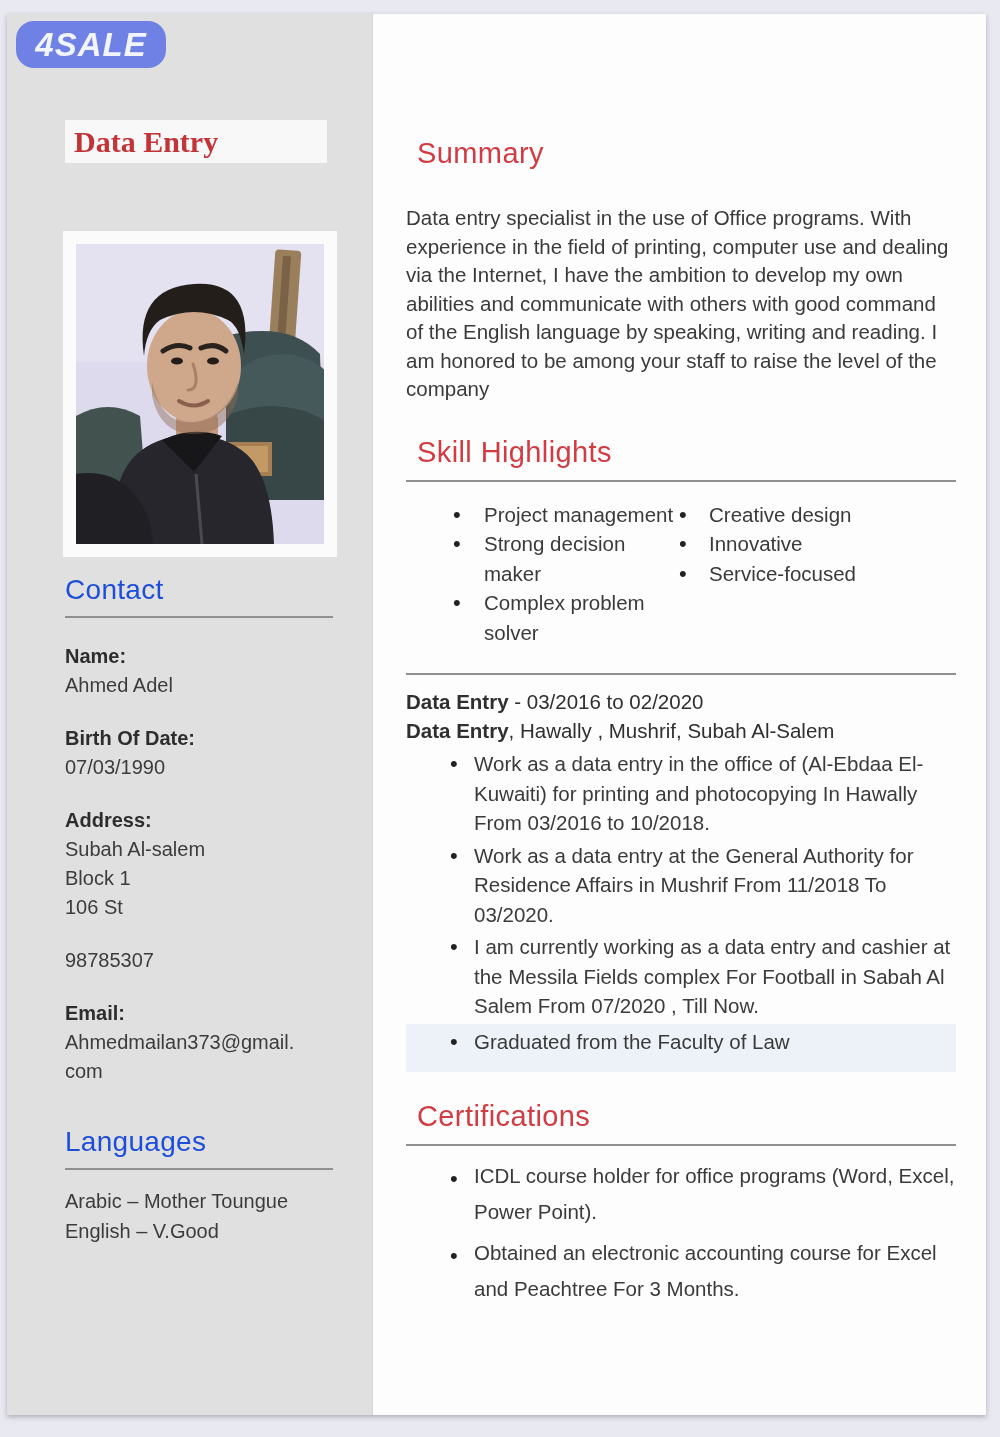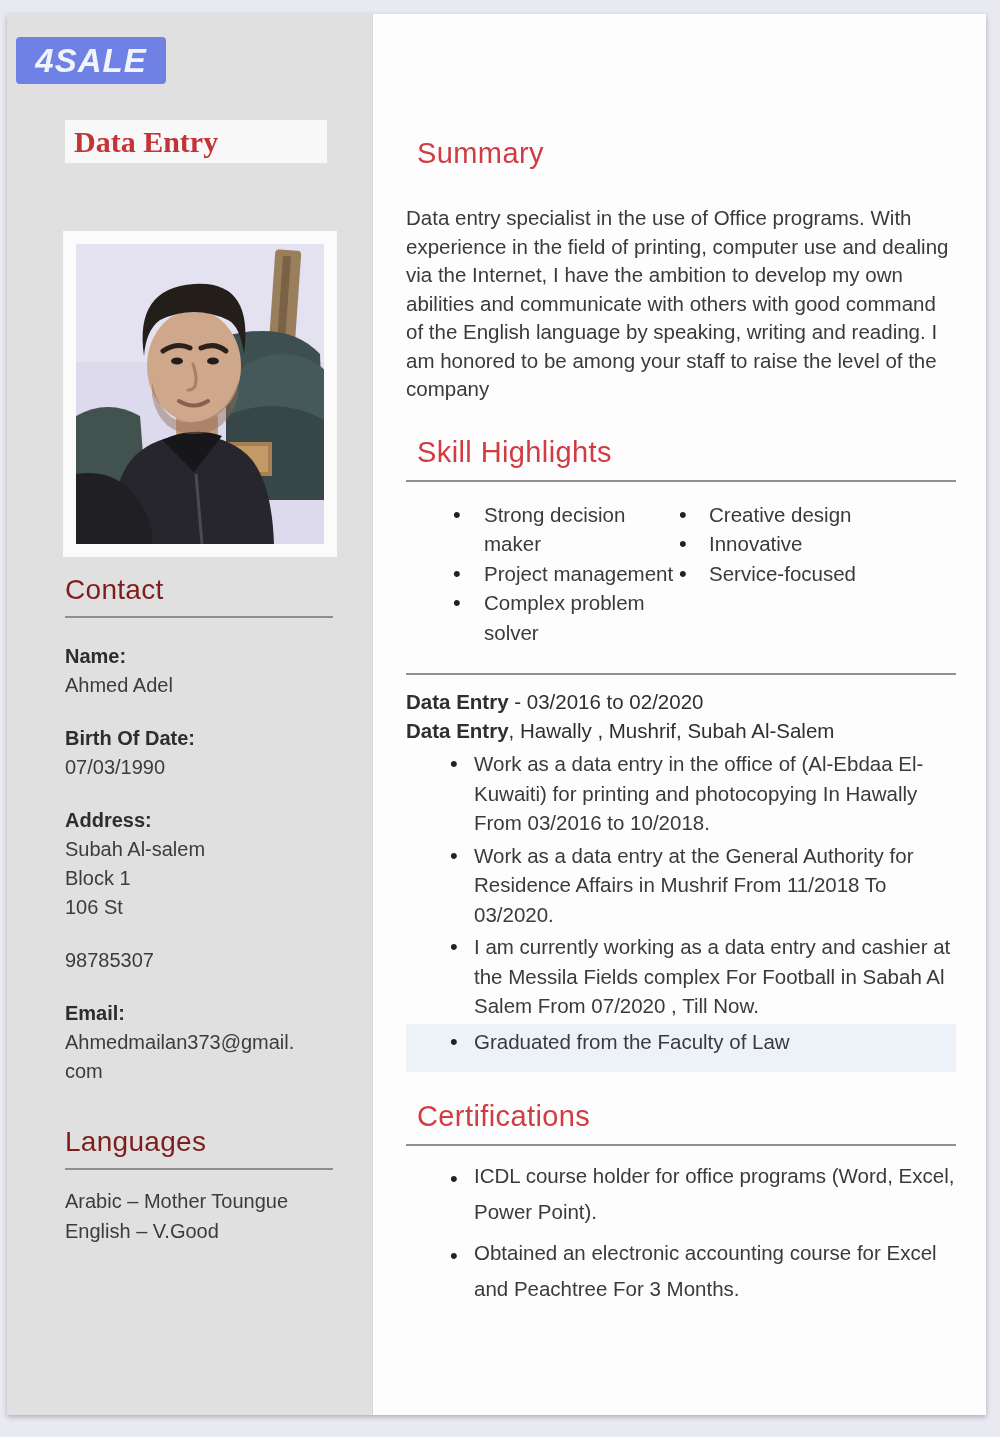--- a/index.html
+++ b/index.html
@@ -21,21 +21,21 @@
     font-family:"Liberation Serif", serif; font-weight:700; font-size:30px; color:#c23438;
   }
   .photo-frame{
     position:absolute; left:56px; top:217px; width:274px; height:326px;
     background:#fbfbfb; padding:13px; box-sizing:border-box;
   }
   .photo-frame svg{ display:block; width:248px; height:300px; }
   .side-section{ position:absolute; left:58px; width:292px; }
   .contact{ top:560px; }
   .languages{ top:1112px; }
-  .side-heading{ font-size:28px; font-weight:400; color:#7f1d1d; margin:0; letter-spacing:.3px; }
+  .side-heading{ font-size:28px; font-weight:400; color:#1d4ed8; margin:0; letter-spacing:.3px; }
   .side-rule{ border:none; border-bottom:2px solid #8f8f8f; margin:10px 0 0; width:268px; }
   .group{ margin-top:24px; font-size:20px; line-height:29px; }
   .group .label{ font-weight:700; color:#2d2d2d; }
   .group .value{ color:#3c3c3c; }
   .email-wrap{ max-width:237px; word-break:break-all; }
   .lang-items{ margin-top:16px; font-size:20px; line-height:30px; color:#3c3c3c; }
   
   .main{ flex:1; padding:112px 30px 0 33px; box-sizing:border-box; background:#fdfdfe; }
   .main h2{ font-size:29px; font-weight:400; color:#d13c42; margin:11px; letter-spacing:.4px; }
   .main-rule{ border:none; border-bottom:2px solid #909090; margin:9px 0 0; width:100%; }
@@ -61,22 +61,22 @@
     font-size:21.5px;
   }
   li.hl::before{ color:#2e74b5; }
   .certifications{ margin-top:28px; }
   ul.cert{ margin-top:12px; }
   ul.cert li{ padding-left:68px; line-height:36px; margin-bottom:5px; }
   ul.cert li::before{ left:44px; top:3px; }
   
   .badge{
     position:absolute; left:16px; top:21px; width:150px; height:47px;
-    background:#6f81e4; border-radius:4px; z-index:5;
-    display:flex; align-items:center; justify-content:center;margin-top:16px;
+    background:#6f81e4; border-radius:18px; z-index:5;
+    display:flex; align-items:center; justify-content:center;
   }
   .badge span{
     color:#f2f4fb; font-weight:700; font-style:italic; font-size:33px; letter-spacing:1px;
     font-family:"Liberation Sans", sans-serif;
   }
 </style>
 </head>
 <body>
 
 <div class="stage">
@@ -158,22 +158,22 @@
       <div class="summary">
         <h2>Summary</h2>
         <p>Data entry specialist in the use of Office programs. With experience in the field of printing, computer use and dealing via the Internet, I have the ambition to develop my own abilities and communicate with others with good command of the English language by speaking, writing and reading. I am honored to be among your staff to raise the level of the company</p>
       </div>
 
       <div class="skills">
         <h2>Skill Highlights</h2>
         <hr class="main-rule">
         <div class="skill-cols">
           <ul class="blist skill-left">
+            <li>Project management</li>
             <li>Strong decision maker</li>
-            <li>Project management</li>
             <li>Complex problem solver</li>
           </ul>
           <ul class="blist skill-right">
             <li>Creative design</li>
             <li>Innovative</li>
             <li>Service-focused</li>
           </ul>
         </div>
       </div>
 

